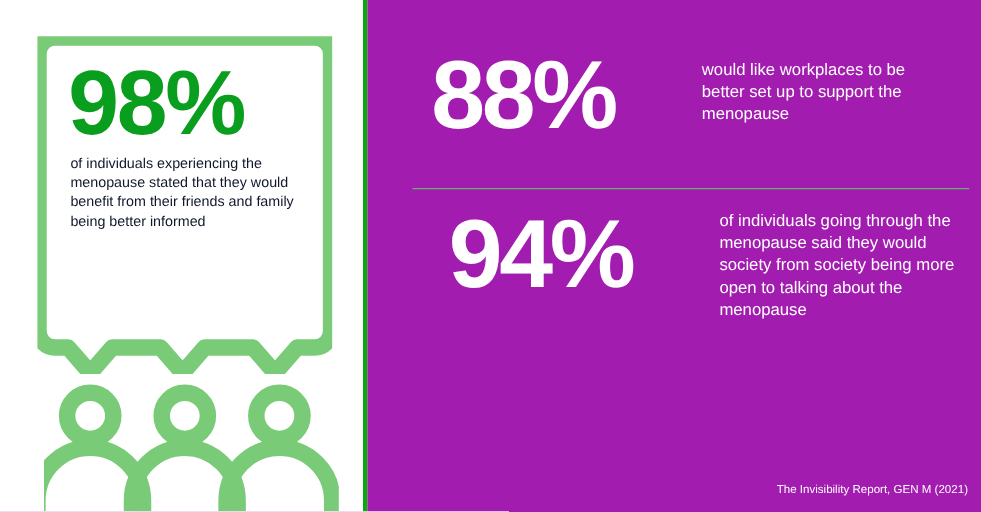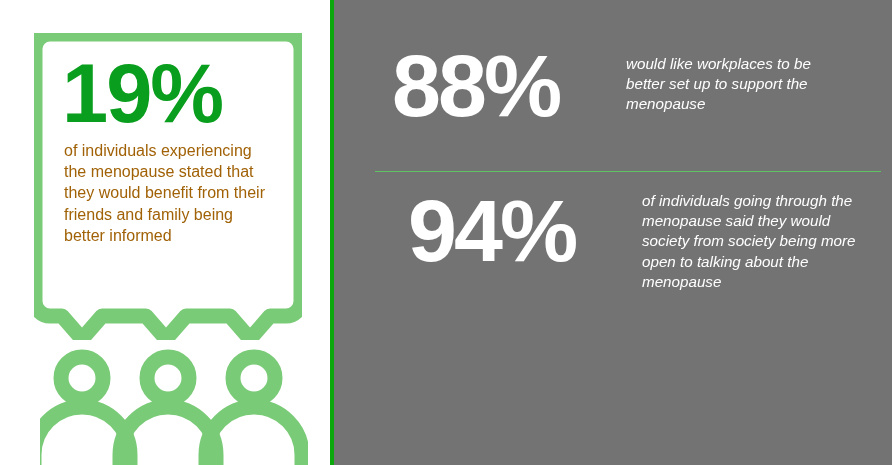--- a/index.html
+++ b/index.html
@@ -51,23 +51,23 @@
     font-size: 83px;
     line-height: 0.95;
     font-weight: bold;
     color: #0a9e1e;
     letter-spacing: -2px;
     margin: 0 0 6px 0;
     padding-left: 4px;
   }
   .body-left {
     font-family: "Liberation Sans", sans-serif;
-    font-size: 16px;
+    font-size: 13px;
     line-height: 1.33;
-    color: #a16207;
+    color: #0f172a;
     padding-left: 6px;
     margin: 0;
   }
 
   
   .people {
     position: absolute;
     left: 40px;
     top: 345px;
     width: 268px;
@@ -84,21 +84,21 @@
     background: #0aa80a;
   }
 
   
   .right-panel {
     position: absolute;
     left: 334px;
     top: 0;
     width: 558px;
     height: 465px;
-    background: #737373;
+    background: #a21caf;
   }
 
   .stat-row {
     position: absolute;
     display: flex;
     align-items: flex-start;
   }
   .stat-row.row-88 { left: 0; top: 40px; width: 558px; }
   .stat-row.row-94 { left: 16px; top: 185px; width: 558px; }
 
@@ -113,23 +113,22 @@
     margin-left: 58px;
     margin-top: 6px;
     white-space: nowrap;
   }
   .body-right {
     font-family: "Liberation Sans", sans-serif;
     font-size: 15.2px;
     line-height: 1.33;
     color: #ffffff;
     width: 218px;
-    margin-left: 4px;
+    margin-left: 16px;
     margin-top: 14px;
-    font-style: italic;
   }
   .stat-row.row-94 .body-right { margin-top: 6px; }
 
   .divider {
     position: absolute;
     left: 41px;
     top: 171px;
     width: 506px;
     height: 1px;
     background: #61c261;
@@ -169,21 +168,21 @@
                  L48,306
                  L28,283
                  H16
                  A15,15 0 0 1 1,268
                  V16
                  A15,15 0 0 1 16,1
                  Z" fill="#ffffff" stroke="#7acb77" stroke-width="15" stroke-linejoin="round"></path>
       </svg>
 
       <div class="bubble-content">
-        <div class="big-stat-left">19%</div>
+        <div class="big-stat-left">98%</div>
         <div class="body-left">of individuals experiencing the menopause stated that they would benefit from their friends and family being better informed</div>
       </div>
     </div>
 
     <div class="people">
       <svg width="268" height="120" viewBox="0 0 268 120">
 
         <circle cx="42" cy="33" r="21" fill="none" stroke="#7acb77" stroke-width="15"></circle>
         <circle cx="128" cy="33" r="21" fill="none" stroke="#7acb77" stroke-width="15"></circle>
         <circle cx="214" cy="33" r="21" fill="none" stroke="#7acb77" stroke-width="15"></circle>
@@ -204,15 +203,16 @@
       <div class="body-right">would like workplaces to be better set up to support the menopause</div>
     </div>
 
     <div class="divider"></div>
 
     <div class="stat-row row-94">
       <div class="big-stat-right">94%</div>
       <div class="body-right">of individuals going through the menopause said they would society from society being more open to talking about the menopause</div>
     </div>
 
+    <div class="source">The Invisibility Report, GEN M (2021)</div>
   </div>
 
 </div>
 
 </body></html>

